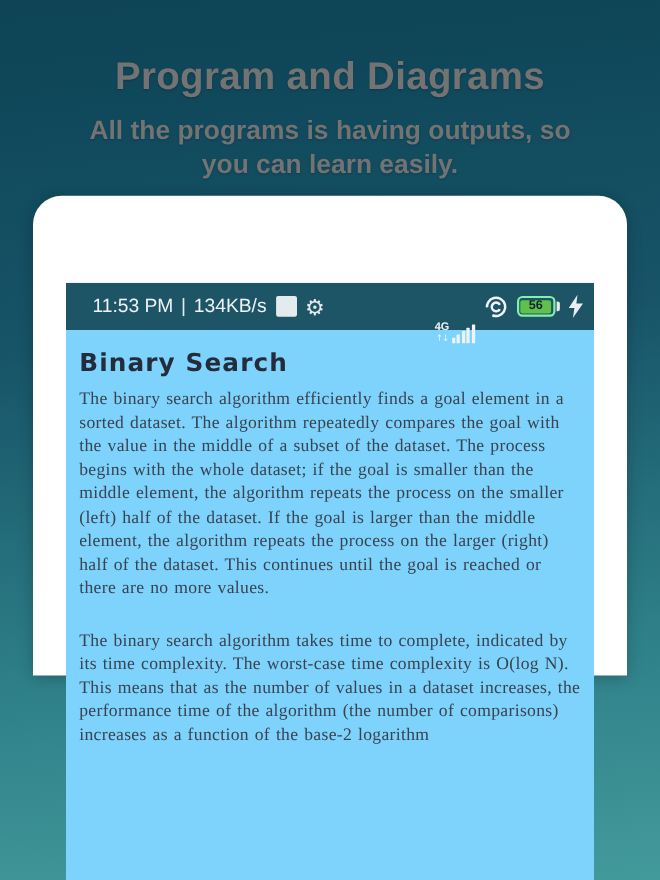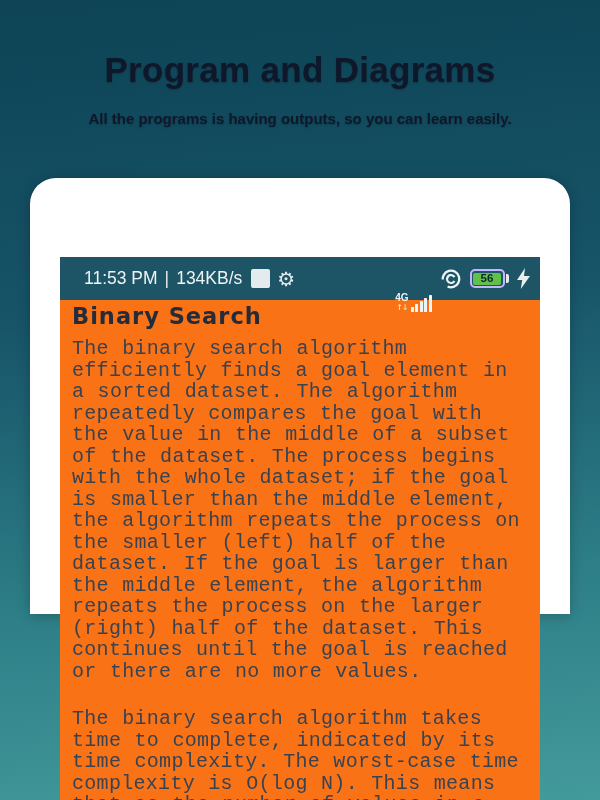--- a/index.html
+++ b/index.html
@@ -4,27 +4,27 @@
 <style>
   html, body { margin: 0; padding: 0; }
   body {
     width: 600px; height: 800px;
     position: relative; overflow: hidden;
     font-family: "Liberation Sans", sans-serif;
     background: linear-gradient(175deg, #0d4355 0%, #175468 38%, #2d7e87 72%, #439a9b 100%);
   }
 
   
-  .hero { position: absolute; top: 0; left: 0; right: 0; text-align: center; color: #0f172a; }
+  .hero { position: absolute; top: 0; left: 0; right: 0; text-align: center; color: #737373; }
   .hero-title {
     margin: 50px auto 0; font-size: 35px; font-weight: 700; letter-spacing: 0.3px;
     text-shadow: 0 1px 2px rgba(0,0,0,0.25);
   }
   .hero-subtitle {
-    margin: 13px auto 0; width: 478px; font-size: 15px; font-weight: 600;
+    margin: 13px auto 0; width: 478px; font-size: 24px; font-weight: 600;
     line-height: 31px; text-shadow: 0 1px 2px rgba(0,0,0,0.2);
   }
 
   
   .card {
     position: absolute; top: 178px; left: 30px; width: 540px; height: 436px;
     background: #ffffff; border-radius: 26px 26px 0 0;
     box-shadow: 0 2px 14px rgba(0,0,0,0.22);
     padding: 79px 30px 0; box-sizing: border-box;
   }
@@ -47,43 +47,43 @@
 
   .signal { display: flex; align-items: flex-end; margin-top: 48px; }
   .signal-meta { display: flex; flex-direction: column; align-items: center; margin-right: 2px; }
   .signal-net { font-size: 10px; font-weight: bold; line-height: 10px; letter-spacing: 0; }
   .signal-arrows { font-size: 8px; line-height: 9px; letter-spacing: -1px; font-family: "DejaVu Sans", sans-serif; }
   .bars { display: flex; align-items: flex-end; gap: 1.5px; }
   .bar { width: 3px; background: #eef3f5; border-radius: 0.5px; }
 
   .battery { display: flex; align-items: center; }
   .batt-body {
-    width: 35px; height: 19px; border: 2px solid #c4b5fd; border-radius: 5px;
+    width: 35px; height: 19px; border: 2px solid #86efac; border-radius: 5px;
     box-sizing: border-box; padding: 1.5px; display: flex;
   }
   .batt-fill {
     flex: 1; background: #5fc14a; border-radius: 2px;
     color: #0f2430; font-size: 11.5px; font-weight: bold;
     display: flex; align-items: center; justify-content: center; line-height: 1;
   }
   .batt-nub { width: 3px; height: 9px; background: #e4ebee; border-radius: 0 2px 2px 0; margin-left: 1.5px; }
 
   
   .content {
-    background: #f97316; height: 500px; box-sizing: border-box;
-    padding: 3px 12px 0; overflow: hidden;
+    background: #7dd3fc; height: 500px; box-sizing: border-box;
+    padding: 17px 12px 0; overflow: hidden;
   }
   .sec-heading {
     font-family: "DejaVu Sans", sans-serif;
     font-size: 22.5px; font-weight: bold; color: #242c3b;
     letter-spacing: 1px; margin: 0 0 9px;
   }
   .sec-body {
-    font-family: Liberation Mono, monospace;
-    font-size: 20px; line-height: 21.5px; color: #3a4250;
+    font-family: Liberation Serif, serif;
+    font-size: 16px; line-height: 21.5px; color: #3a4250;
     letter-spacing: 0.3px; word-spacing: 1px; margin: 0 0 26px;
   }
   .section + .section .sec-heading { margin-top: 2px; }
 </style>
 </head>
 <body>
 
 <div class="hero">
   <div class="hero-title">Program and Diagrams</div>
   <div class="hero-subtitle">All the programs is having outputs, so you can learn easily.</div>

